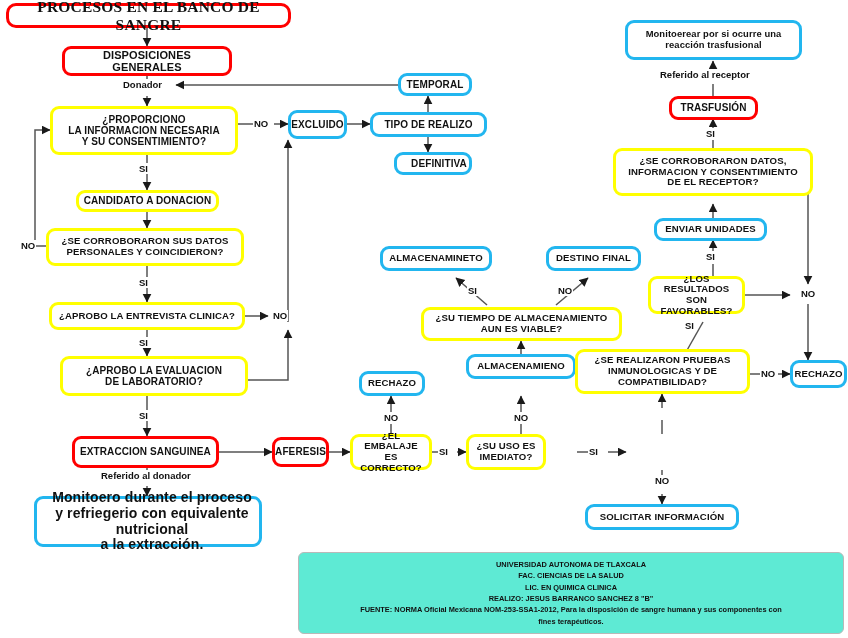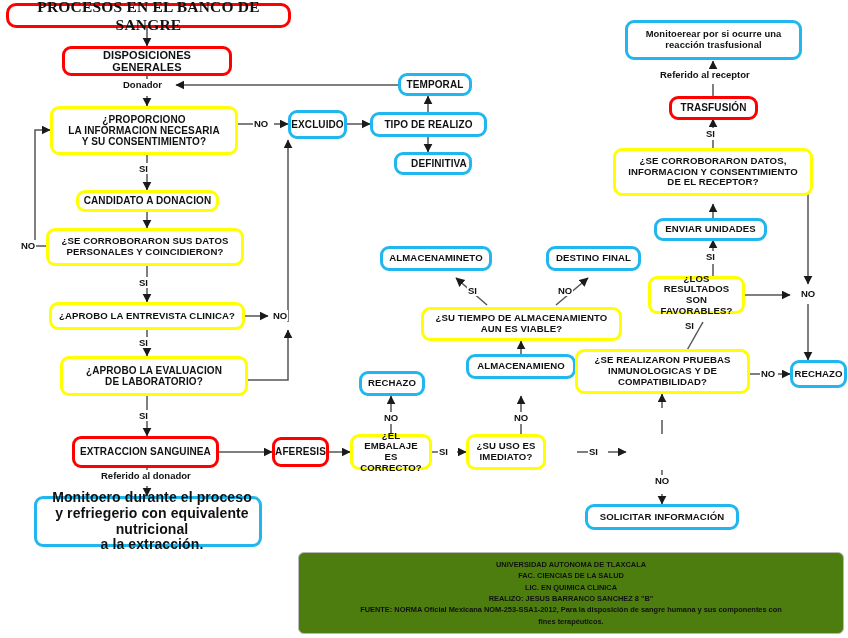--- a/index.html
+++ b/index.html
@@ -9,21 +9,21 @@
         text-align:center;background:#fff;border-radius:9px;line-height:1.12;
         font-weight:600;color:#111;letter-spacing:.1px;}
   .node span{display:block;padding:0 3px;}
   .red{border:3px solid #ff0000;}
   .yellow{border:3px solid #ffff00;}
   .cyan{border:3px solid #22b6ef;}
   .title{border:3px solid #ff0000;border-radius:10px;font-family:"Liberation Serif",serif;
          font-weight:bold;font-size:15.5px;letter-spacing:.2px;}
   .lbl{position:absolute;font-size:9.5px;font-weight:600;color:#111;background:#fff;
        padding:0 1px;white-space:nowrap;}
-  .footer{position:absolute;border:1px solid #b9b9b9;border-radius:6px;background:#4d7c0f;
+  .footer{position:absolute;border:1px solid #b9b9b9;border-radius:6px;background:#5eead4;
           box-sizing:border-box;display:flex;align-items:center;justify-content:center;}
   .footer .ftxt{font-size:7.4px;font-weight:bold;color:#111;text-align:center;line-height:1.55;}
   svg.wires{position:absolute;left:0;top:0;width:848px;height:638px;pointer-events:none;}
 </style>
 </head>
 <body>
 
 <div id="canvas">
 
   <svg class="wires">

